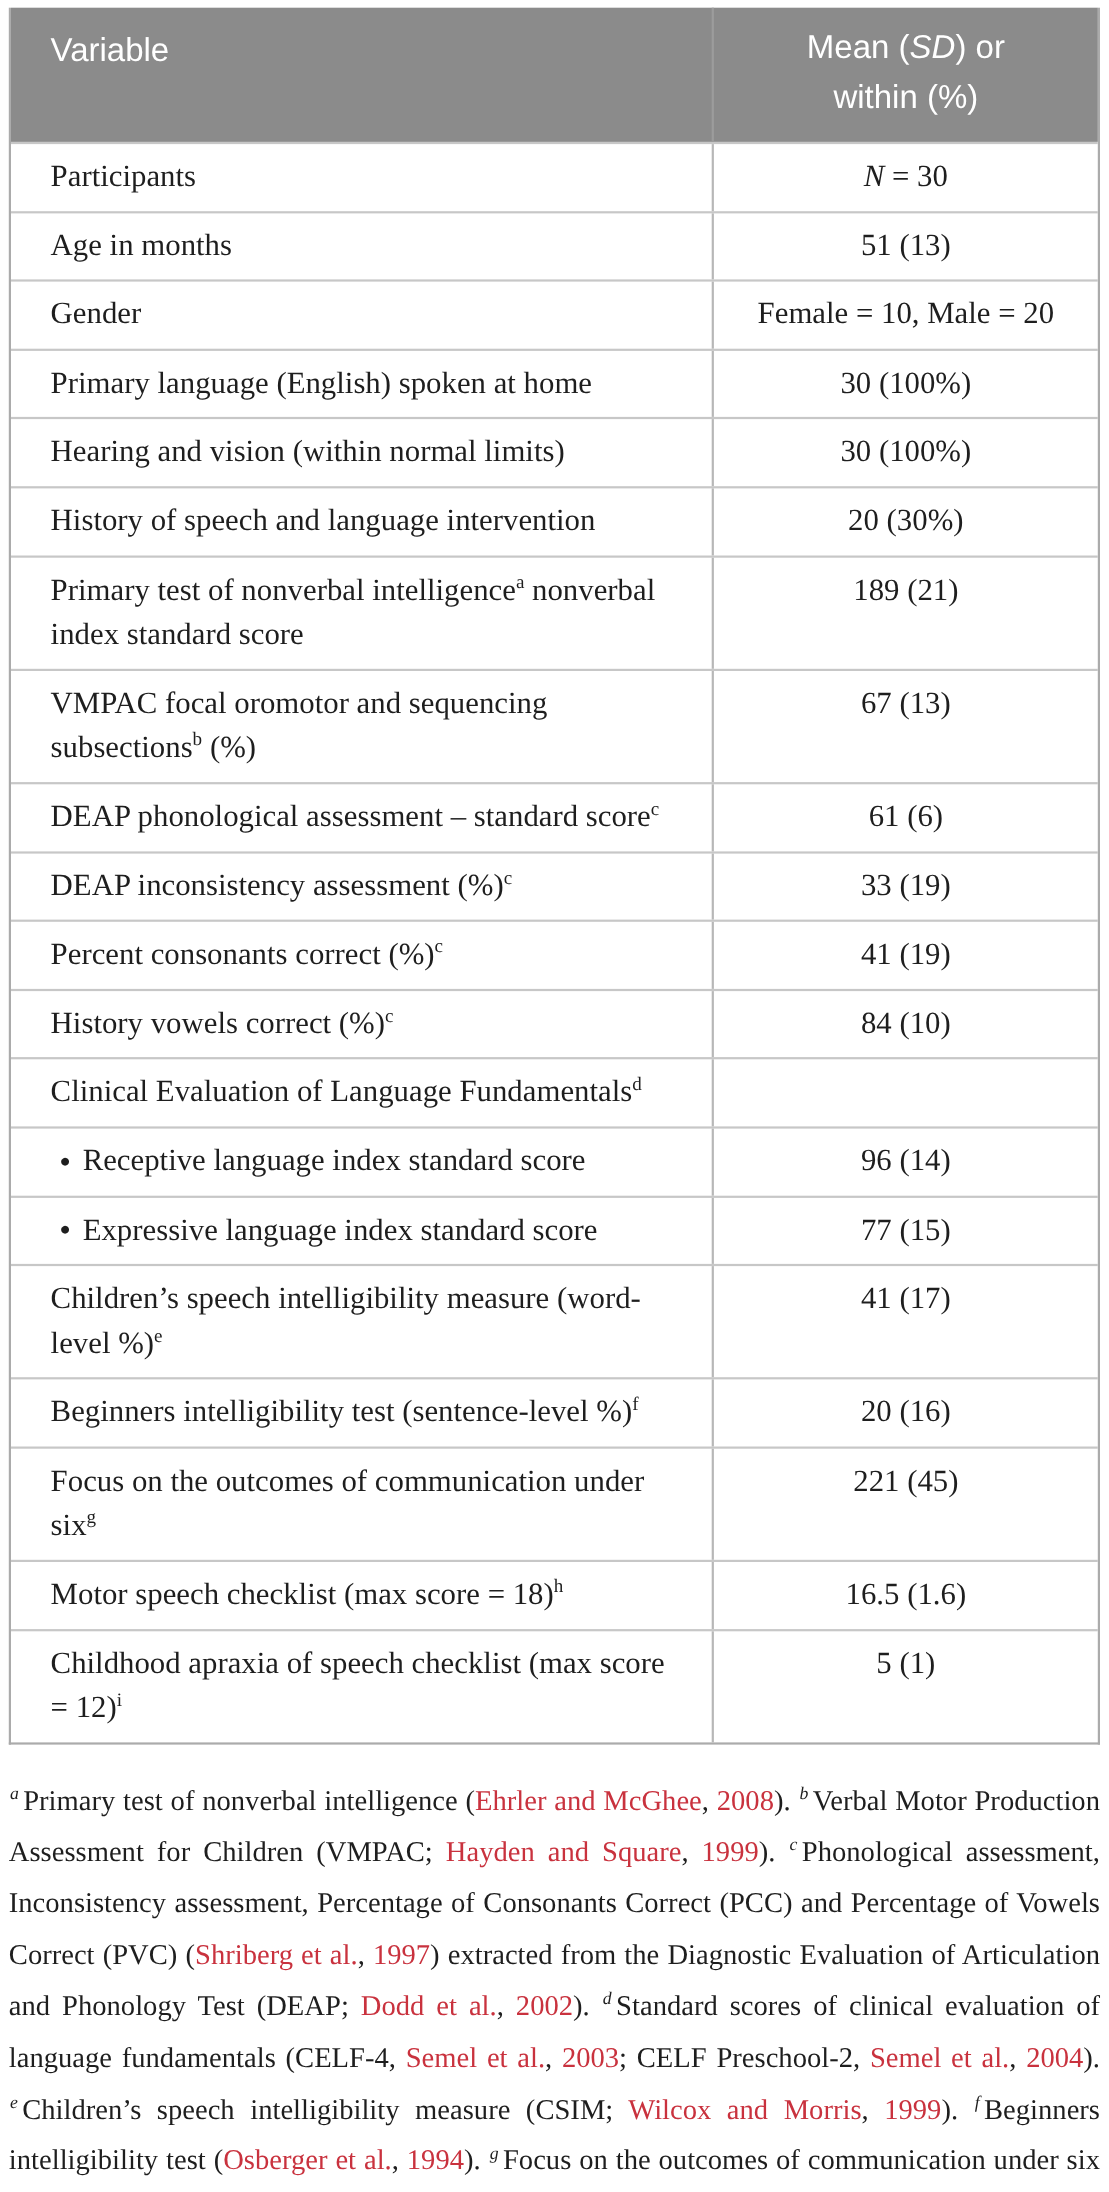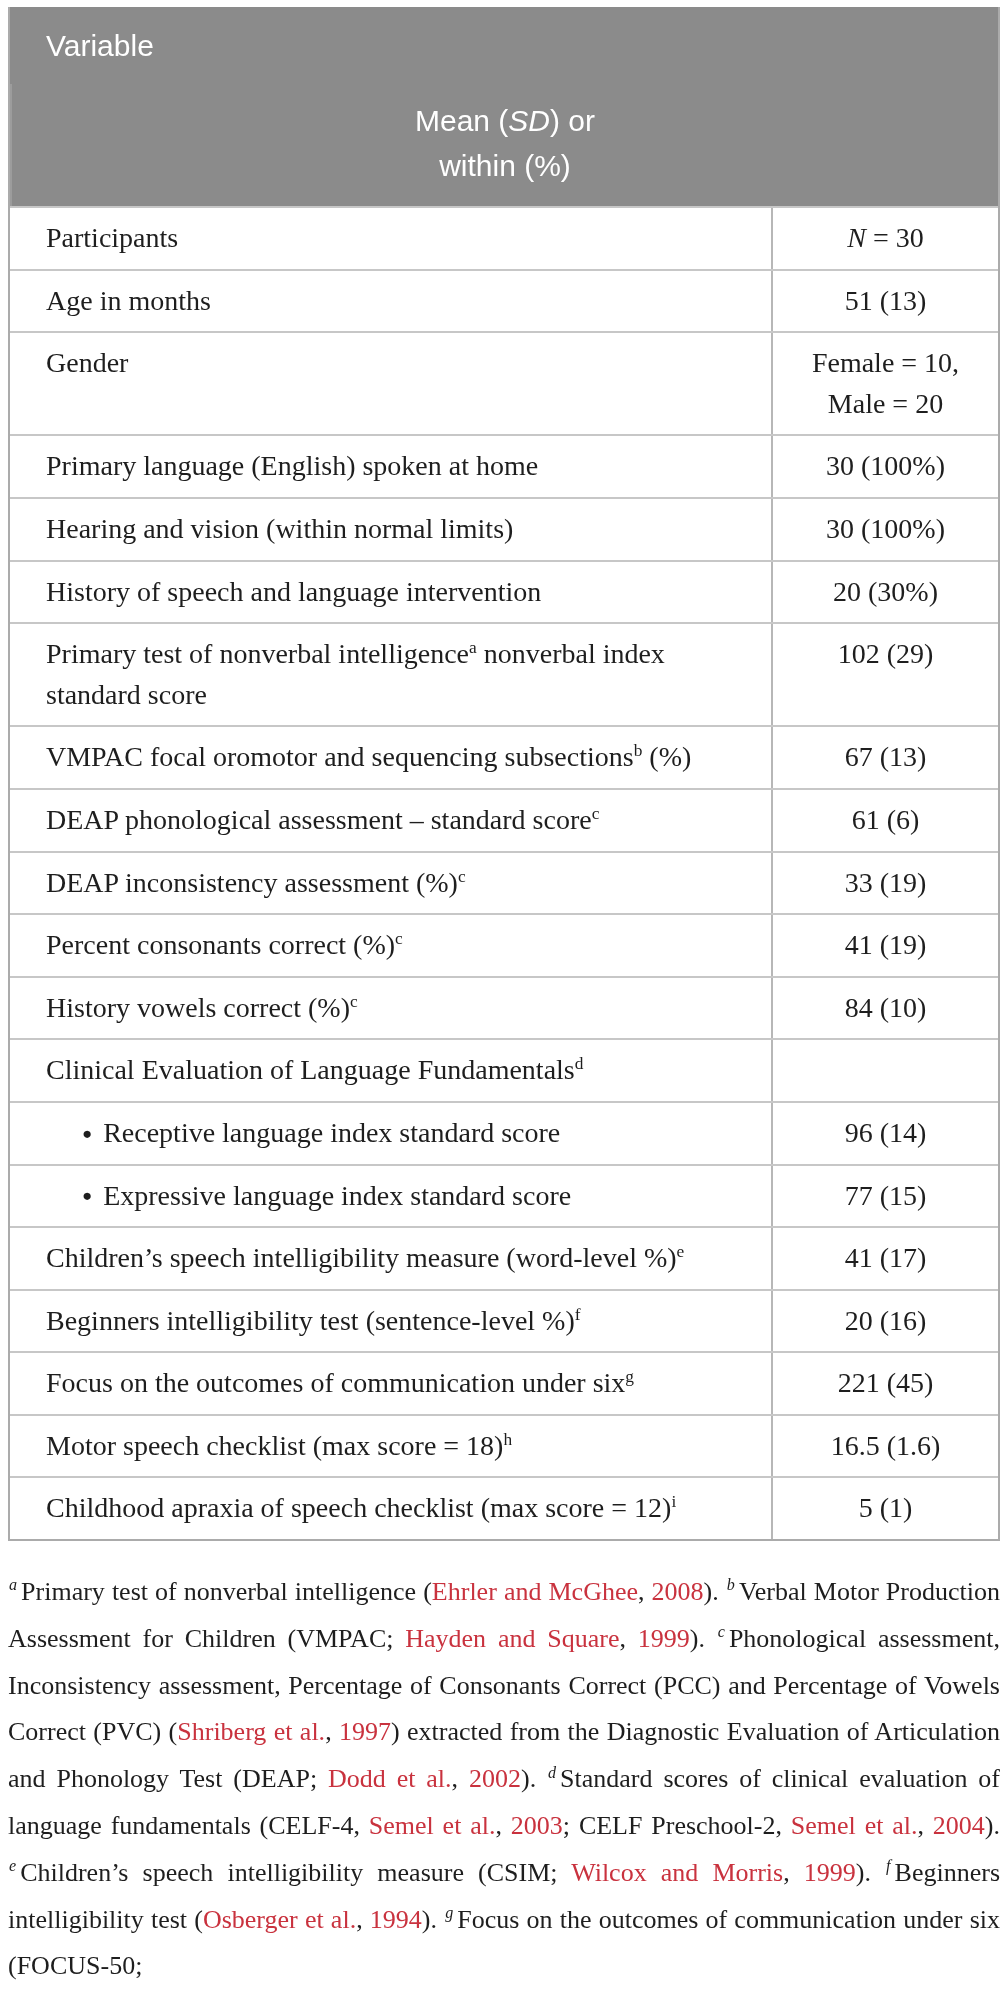--- a/index.html
+++ b/index.html
@@ -17,21 +17,20 @@
     border-top:none;
   }
   
   .thead{
     display:flex;
     background:var(--header-bg,#8b8b8b);
     color:#ffffff;
     font-family:"Liberation Sans", sans-serif;
     font-size:30px;
     line-height:1.5;
-    flex-direction:column;
   }
   .th-variable{
     width:637px;
     box-sizing:border-box;
     padding:16px 20px 16px 36px;
   }
   .th-mean{
     flex:1;
     box-sizing:border-box;
     border-left:2px solid #9c9c9c;
@@ -41,32 +40,32 @@
   }
   .th-mean-inner{max-width:205px;text-align:center;}
   
   .trow{
     display:flex;
     border-top:2px solid #c7c7c7;
     font-size:28px;
     line-height:1.45;
   }
   .cl{
-    width:761px;
+    width:637px;
     box-sizing:border-box;
     padding:10px 20px 10px 36px;
   }
   .cv{
     flex:1;
     box-sizing:border-box;
     border-left:2px solid #b7b7b7;
     text-align:center;
     padding:10px 8px;
   }
-  .indent .cl{padding-left:72px;}
+  .indent .cl{padding-left:44px;}
   .bullet{
     font-size:0.60em;
     vertical-align:0.18em;
     margin-right:11px;
   }
   sup{font-size:0.62em;line-height:0;}
   .it{font-style:italic;}
   
   .footnotes{
     margin-top:28px;
@@ -123,21 +122,21 @@
       <div class="cv"><span class="it"></span><span>30 (100%)</span></div>
     </div>
 
     <div class="trow">
       <div class="cl"><span>History of speech and language intervention</span><sup></sup><span></span></div>
       <div class="cv"><span class="it"></span><span>20 (30%)</span></div>
     </div>
 
     <div class="trow">
       <div class="cl"><span>Primary test of nonverbal intelligence</span><sup>a</sup><span> nonverbal index standard score</span></div>
-      <div class="cv"><span class="it"></span><span>102 (29)</span></div>
+      <div class="cv"><span class="it"></span><span>189 (21)</span></div>
     </div>
 
     <div class="trow">
       <div class="cl"><span>VMPAC focal oromotor and sequencing subsections</span><sup>b</sup><span> (%)</span></div>
       <div class="cv"><span class="it"></span><span>67 (13)</span></div>
     </div>
 
     <div class="trow">
       <div class="cl"><span>DEAP phonological assessment – standard score</span><sup>c</sup><span></span></div>
       <div class="cv"><span class="it"></span><span>61 (6)</span></div>

